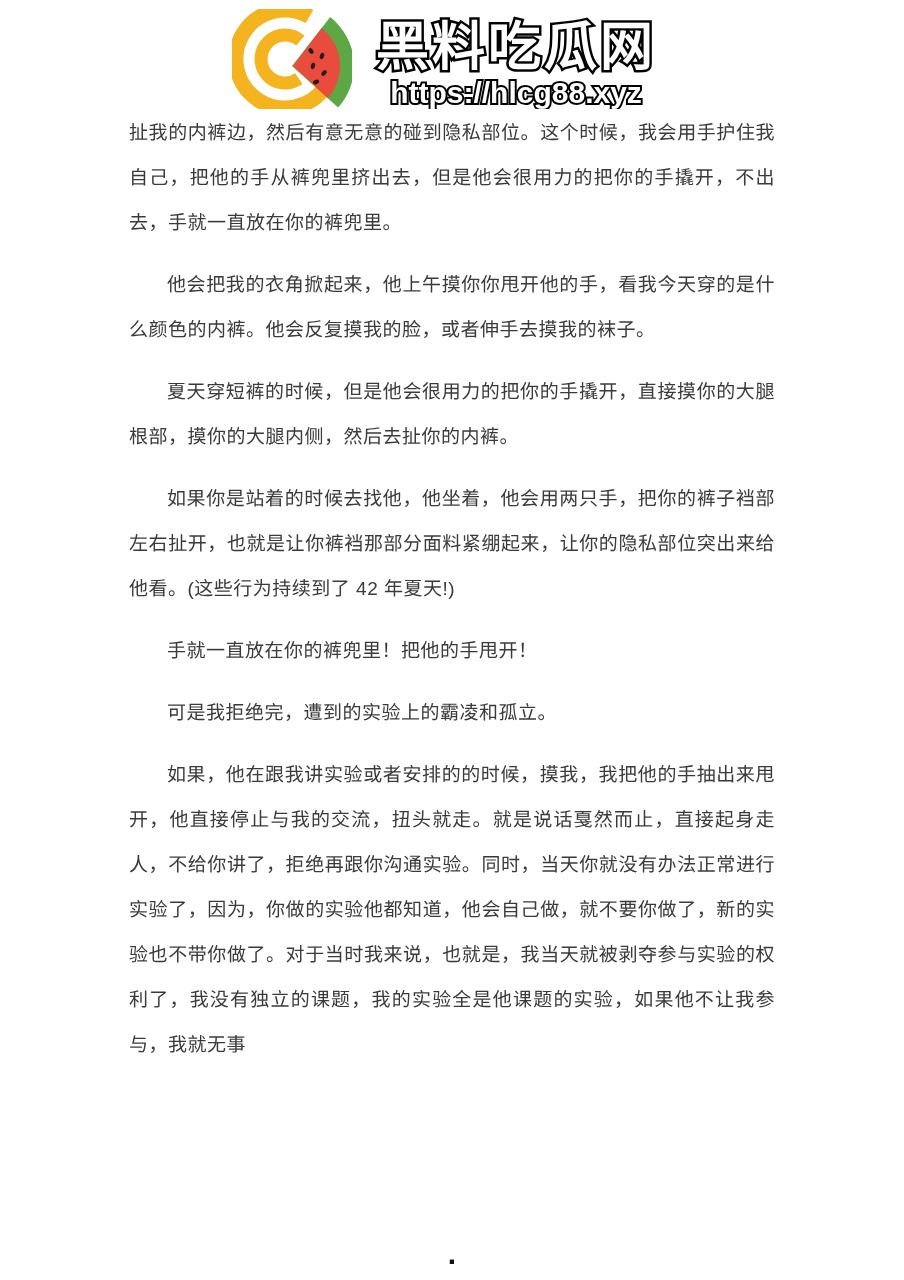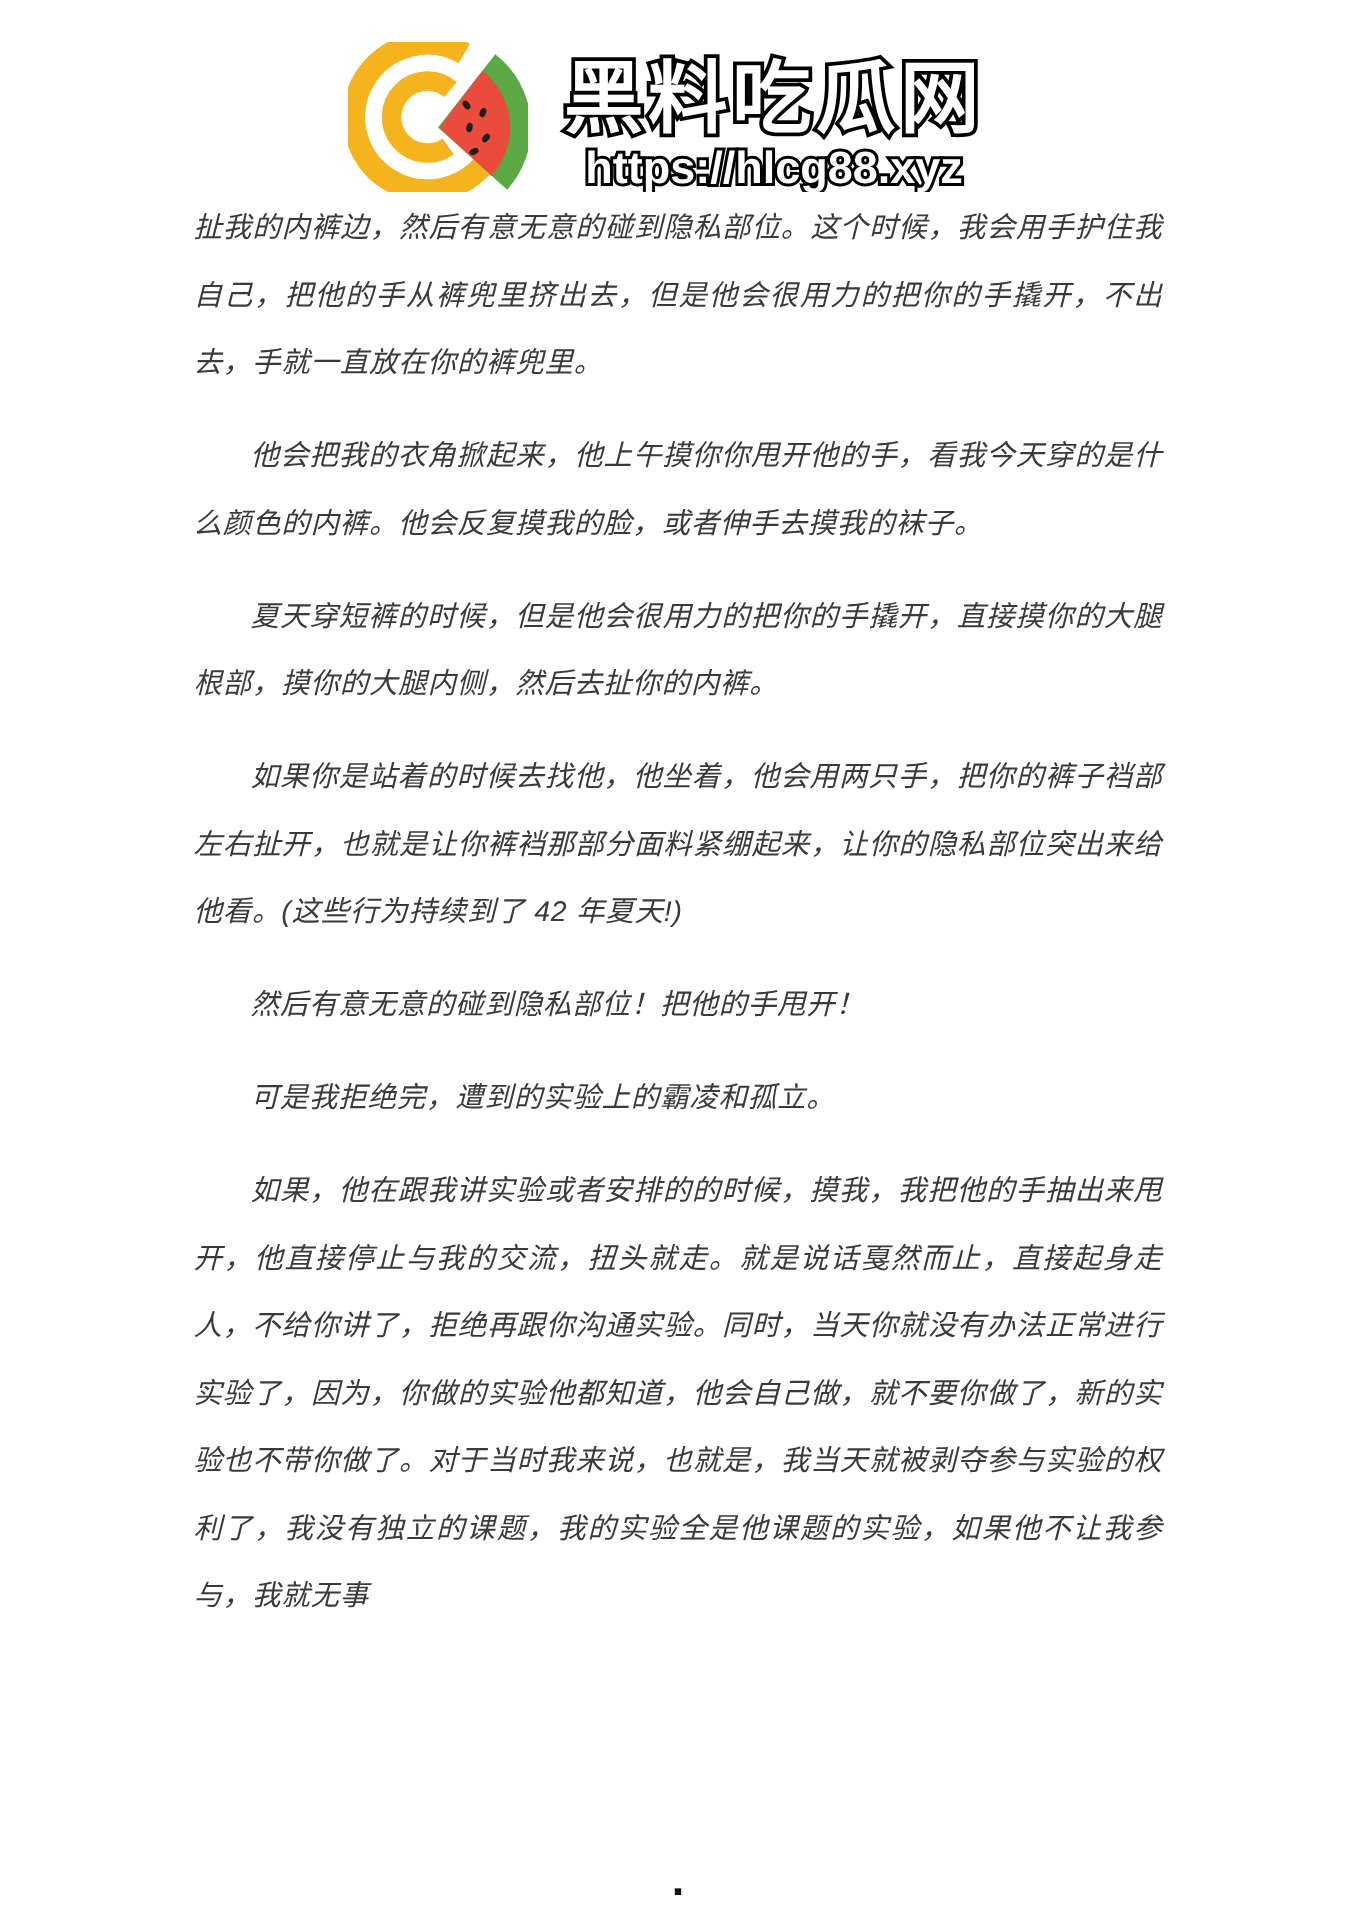--- a/index.html
+++ b/index.html
@@ -7,38 +7,38 @@
     position:relative;
     width:904px;height:1280px;
     margin:0 auto;
     background:#ffffff;
     overflow:hidden;
     font-family:"Liberation Sans","DejaVu Sans",sans-serif;
   }
   .logo-header{
     display:flex;
     justify-content:center;
-    align-items:flex-start;
-    padding-top:28px;
+    align-items:flex-end;
+    padding-top:8px;
     gap:8px;
     height:101px;
     cursor:pointer;
   }
   .logo-icon{width:120px;height:100px;flex:0 0 auto;}
   .logo-text-svg{display:block;}
   .content{
     width:646px;
     margin:1px auto 0 auto;
     font-size:19px;
     line-height:45px;
     color:#3a3a3a;
     text-align:justify;
     letter-spacing:0.5px;
   }
-  .content p{margin:0 0 17px 0;font-style:italic;}
+  .content p{margin:0 0 17px 0;}
   .content p.indent{text-indent:2em;}
   .footer-dot{
     position:absolute;
     top:1234px;
     left:0;
     width:100%;
     text-align:center;
     font-size:30px;
     font-weight:bold;
     color:#111111;
@@ -74,20 +74,20 @@
       <text x="156" y="56" text-anchor="middle" font-family="Liberation Sans, DejaVu Sans, sans-serif" font-size="53" font-weight="bold" letter-spacing="3" fill="#ffffff" stroke="#000000" stroke-width="5" paint-order="stroke">黑料吃瓜网</text>
       <text x="156" y="94" text-anchor="middle" font-family="Liberation Sans, DejaVu Sans, sans-serif" font-size="30" font-weight="bold" fill="#ffffff" stroke="#000000" stroke-width="4" paint-order="stroke">https://hlcg88.xyz</text>
     </svg>
   </div>
 
   <div class="content">
     <p>扯我的内裤边，然后有意无意的碰到隐私部位。这个时候，我会用手护住我自己，把他的手从裤兜里挤出去，但是他会很用力的把你的手撬开，不出去，手就一直放在你的裤兜里。</p>
     <p class="indent">他会把我的衣角掀起来，他上午摸你你甩开他的手，看我今天穿的是什么颜色的内裤。他会反复摸我的脸，或者伸手去摸我的袜子。</p>
     <p class="indent">夏天穿短裤的时候，但是他会很用力的把你的手撬开，直接摸你的大腿根部，摸你的大腿内侧，然后去扯你的内裤。</p>
     <p class="indent">如果你是站着的时候去找他，他坐着，他会用两只手，把你的裤子裆部左右扯开，也就是让你裤裆那部分面料紧绷起来，让你的隐私部位突出来给他看。(这些行为持续到了 42 年夏天!)</p>
-    <p class="indent">然后有意无意的碰到隐私部位！把他的手甩开！</p>
+    <p class="indent">手就一直放在你的裤兜里！把他的手甩开！</p>
     <p class="indent">可是我拒绝完，遭到的实验上的霸凌和孤立。</p>
     <p class="indent">如果，他在跟我讲实验或者安排的的时候，摸我，我把他的手抽出来甩开，他直接停止与我的交流，扭头就走。就是说话戛然而止，直接起身走人，不给你讲了，拒绝再跟你沟通实验。同时，当天你就没有办法正常进行实验了，因为，你做的实验他都知道，他会自己做，就不要你做了，新的实验也不带你做了。对于当时我来说，也就是，我当天就被剥夺参与实验的权利了，我没有独立的课题，我的实验全是他课题的实验，如果他不让我参与，我就无事</p>
   </div>
 
   <div class="footer-dot">.</div>
 
 </div>
 
 </body></html>

